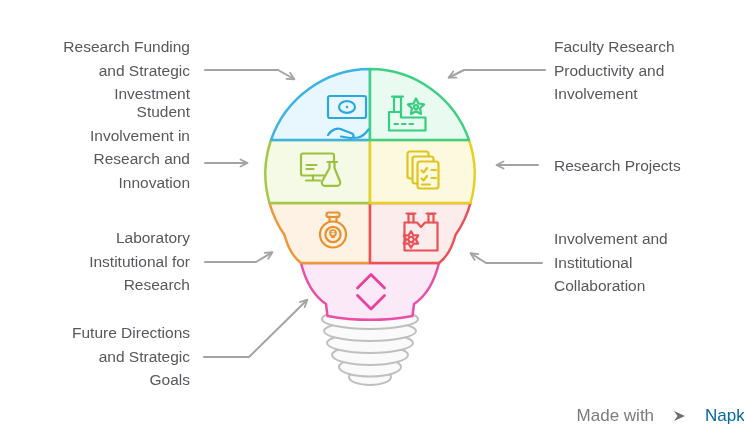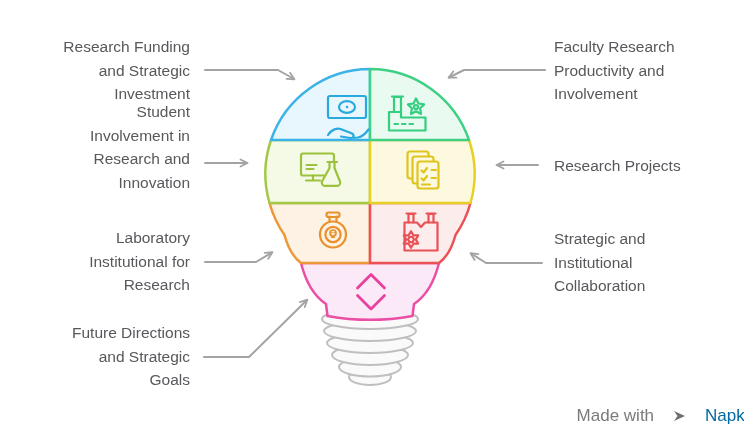--- a/index.html
+++ b/index.html
@@ -151,21 +151,21 @@
 
   <div class="lbl side-r" style="top:35px">
     <span>Faculty Research</span>
     <span>Productivity and</span>
     <span>Involvement</span>
   </div>
   <div class="lbl side-r" style="top:154px">
     <span>Research Projects</span>
   </div>
   <div class="lbl side-r" style="top:227px">
-    <span>Strategic and</span>
+    <span>Involvement and</span>
     <span>Institutional</span>
     <span>Collaboration</span>
   </div>
 
   <div class="watermark">
     <span>Made with</span>
     <svg width="13" height="12" viewBox="0 0 13 12">
       <path d="M1 1 L12 6 L1 11 L4.5 6 Z" fill="#6e6e6e"></path>
     </svg>
     <span class="brand">Napkin</span>

